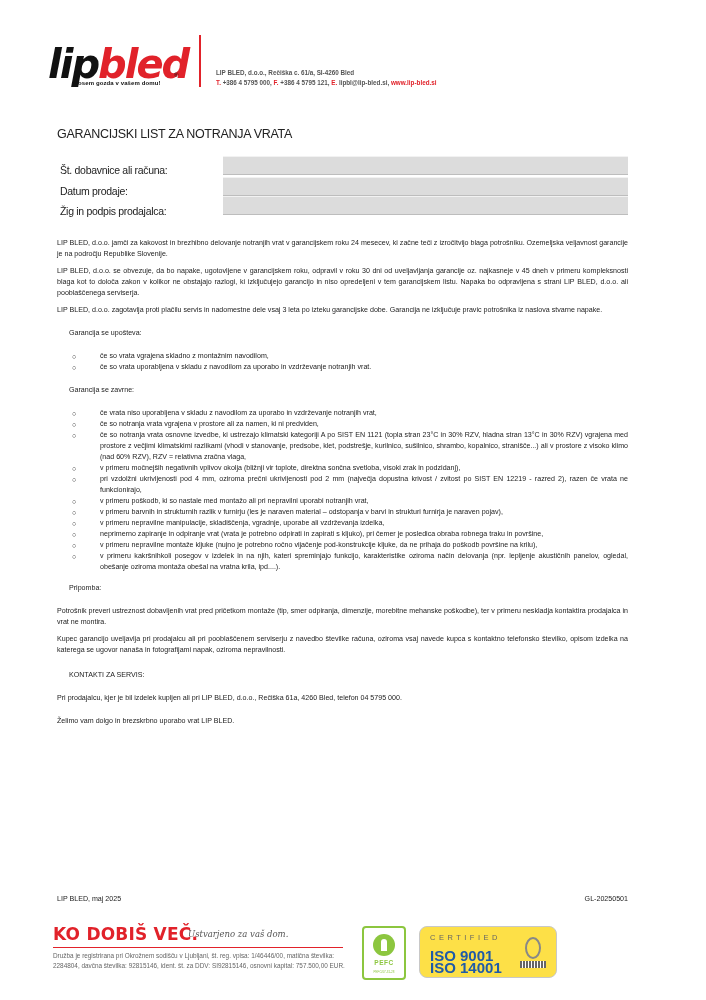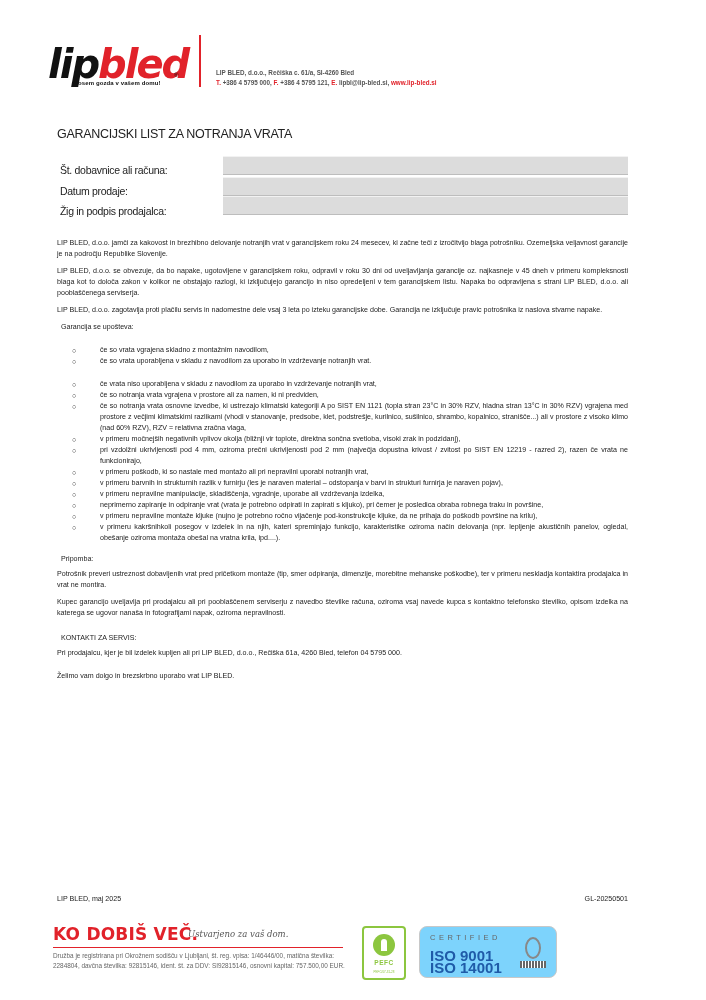--- a/index.html
+++ b/index.html
@@ -19,38 +19,38 @@
   .company { left:216px; top:68px; font-size:6.3px; font-weight:bold; color:#555; line-height:9.5px; white-space:nowrap; }
   .red { color:#e1222a; }
   
   .title { left:57px; top:127px; font-size:12.5px; color:#222; letter-spacing:-0.3px; }
   
   .form-label { left:60px; font-size:10.5px; color:#222; letter-spacing:-0.3px;margin-top:6px; }
   .form-field { left:223px; width:405px; height:17px; background:#dcdcdc; border-top:1px solid #f2f2f2; border-bottom:1px solid #bdbdbd; }
   
   .body { left:57px; top:238px; width:571px; font-size:7.1px; line-height:11px; color:#222; text-align:justify; }
   .body p { margin:0 0 6px 0; }
-  .body .h { margin:4px; }
+  .body .h { margin:12px; }
   .body ul { list-style:none; margin:12px 0 6px 0; padding:0; }
   .body li { position:relative; padding-left:43px; margin:0; }
   .body li .bul { position:absolute; left:15px; top:0; font-size:7px; }
   .footer-line { left:57px; top:895px; width:571px; font-size:7.1px; color:#222; }
   .footer-line .right { position:absolute; right:0; top:0; }
   
   .banner { left:53px; top:922px; width:290px; height:68px; }
   .slogan { position:absolute; left:0; top:2px; font-family:"DejaVu Sans", sans-serif; font-weight:bold; font-size:17px; color:#e1222a; letter-spacing:0.2px; white-space:nowrap; }
   .script { position:absolute; left:135px; top:7px; font-family:"DejaVu Serif", serif; font-style:italic; font-size:8.5px; color:#555; white-space:nowrap; }
   .banner-rule { position:absolute; left:0; top:25px; width:290px; height:1px; background:#e1222a; }
   .legal { position:absolute; left:0; top:29px; width:300px; font-size:6.4px; line-height:9.5px; color:#666; }
   .pefc { left:362px; top:926px; width:40px; height:50px; border:2px solid #8cc63f; border-radius:4px; background:#fff; }
   .pefc-tree { position:absolute; left:9px; top:6px; width:22px; height:22px; border-radius:50%; background:#8cc63f; }
   .pefc-tree:after { content:""; position:absolute; left:8px; top:5px; width:6px; height:12px; background:#fff; border-radius:3px 3px 0 0; }
   .pefc-label { position:absolute; left:0; top:31px; width:40px; text-align:center; font-size:6.5px; font-weight:bold; color:#8cc63f; letter-spacing:0.5px; }
   .pefc-small { position:absolute; left:0; top:42px; width:40px; text-align:center; font-size:3px; color:#8cc63f; }
-  .cert { left:419px; top:926px; width:136px; height:50px; border:1px solid #c8c8c8; border-radius:8px; background:#7dd3fc; }
+  .cert { left:419px; top:926px; width:136px; height:50px; border:1px solid #c8c8c8; border-radius:8px; background:#fde047; }
   .cert-title { position:absolute; left:10px; top:6px; font-size:7.5px; letter-spacing:3.5px; color:#666; }
   .cert-iso { position:absolute; left:10px; font-size:15px; font-weight:bold; color:#1f5ba8; }
   .cert-seal { position:absolute; left:105px; top:10px; width:12px; height:18px; border:2px solid #888; border-radius:50%; }
   .cert-bv { position:absolute; left:100px; top:34px; width:26px; height:7px; background:repeating-linear-gradient(90deg,#666 0 2px,#fff 2px 3px); }
 </style>
 </head>
 <body>
 
 <div class="abs logo">
   <div class="logo-word"><span class="logo-lip">lip</span><span class="logo-bled">bled</span></div>
@@ -78,20 +78,21 @@
   <p>LIP BLED, d.o.o. jamči za kakovost in brezhibno delovanje notranjih vrat v garancijskem roku 24 mesecev, ki začne teči z izročitvijo blaga potrošniku. Ozemeljska veljavnost garancije je na področju Republike Slovenije.</p>
   <p>LIP BLED, d.o.o. se obvezuje, da bo napake, ugotovljene v garancijskem roku, odpravil v roku 30 dni od uveljavljanja garancije oz. najkasneje v 45 dneh v primeru kompleksnosti blaga kot to določa zakon v kolikor ne obstajajo razlogi, ki izključujejo garancijo in niso opredeljeni v tem garancijskem listu. Napaka bo odpravljena s strani LIP BLED, d.o.o. ali pooblaščenega serviserja.</p>
   <p>LIP BLED, d.o.o. zagotavlja proti plačilu servis in nadomestne dele vsaj 3 leta po izteku garancijske dobe. Garancija ne izključuje pravic potrošnika iz naslova stvarne napake.</p>
 
   <p class="h">Garancija se upošteva:</p>
   <ul>
     <li><span class="bul">○</span><span>če so vrata vgrajena skladno z montažnim navodilom,</span></li>
     <li><span class="bul">○</span><span>če so vrata uporabljena v skladu z navodilom za uporabo in vzdrževanje notranjih vrat.</span></li>
   </ul>
 
+  <p class="h">Garancija se zavrne:</p>
   <ul>
     <li><span class="bul">○</span><span>če vrata niso uporabljena v skladu z navodilom za uporabo in vzdrževanje notranjih vrat,</span></li>
     <li><span class="bul">○</span><span>če so notranja vrata vgrajena v prostore ali za namen, ki ni predviden,</span></li>
     <li><span class="bul">○</span><span>če so notranja vrata osnovne izvedbe, ki ustrezajo klimatski kategoriji A po SIST EN 1121 (topla stran 23°C in 30% RZV, hladna stran 13°C in 30% RZV) vgrajena med prostore z večjimi klimatskimi razlikami (vhodi v stanovanje, predsobe, klet, podstrešje, kurilnico, sušilnico, shrambo, kopalnico, stranišče...) ali v prostore z visoko klimo (nad 60% RZV), RZV = relativna zračna vlaga,</span></li>
     <li><span class="bul">○</span><span>v primeru močnejših negativnih vplivov okolja (bližnji vir toplote, direktna sončna svetloba, visoki zrak in podzidanj),</span></li>
     <li><span class="bul">○</span><span>pri vzdolžni ukrivljenosti pod 4 mm, oziroma prečni ukrivljenosti pod 2 mm (največja dopustna krivost / zvitost po SIST EN 12219 - razred 2), razen če vrata ne funkcionirajo,</span></li>
     <li><span class="bul">○</span><span>v primeru poškodb, ki so nastale med montažo ali pri nepravilni uporabi notranjih vrat,</span></li>
     <li><span class="bul">○</span><span>v primeru barvnih in strukturnih razlik v furnirju (les je naraven material – odstopanja v barvi in strukturi furnirja je naraven pojav),</span></li>
     <li><span class="bul">○</span><span>v primeru nepravilne manipulacije, skladiščenja, vgradnje, uporabe ali vzdrževanja izdelka,</span></li>
     <li><span class="bul">○</span><span>neprimerno zapiranje in odpiranje vrat (vrata je potrebno odpirati in zapirati s kljuko), pri čemer je posledica obraba robnega traku in površine,</span></li>

